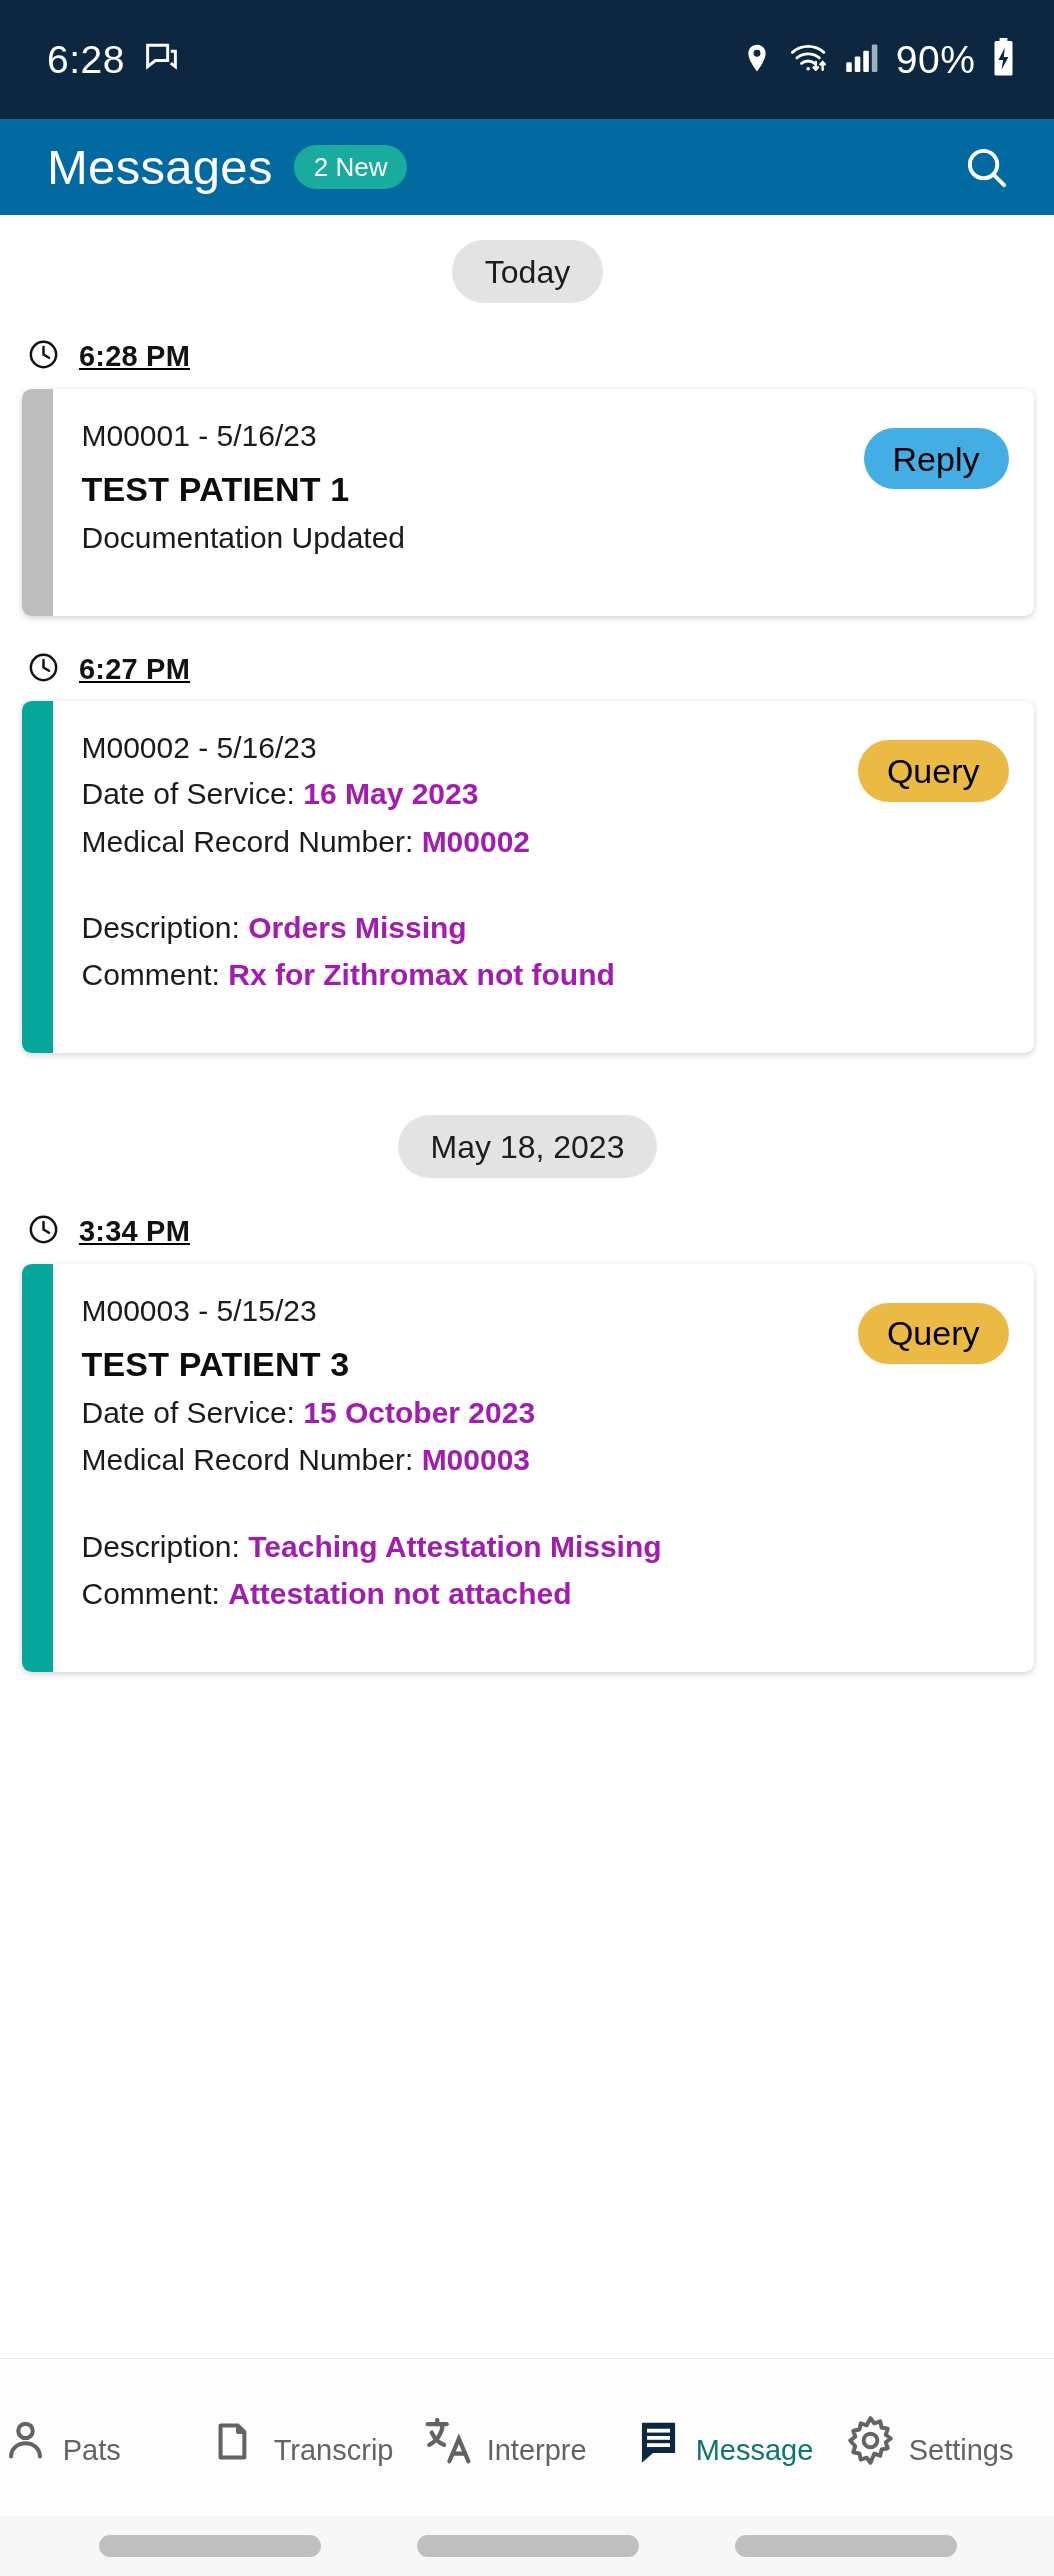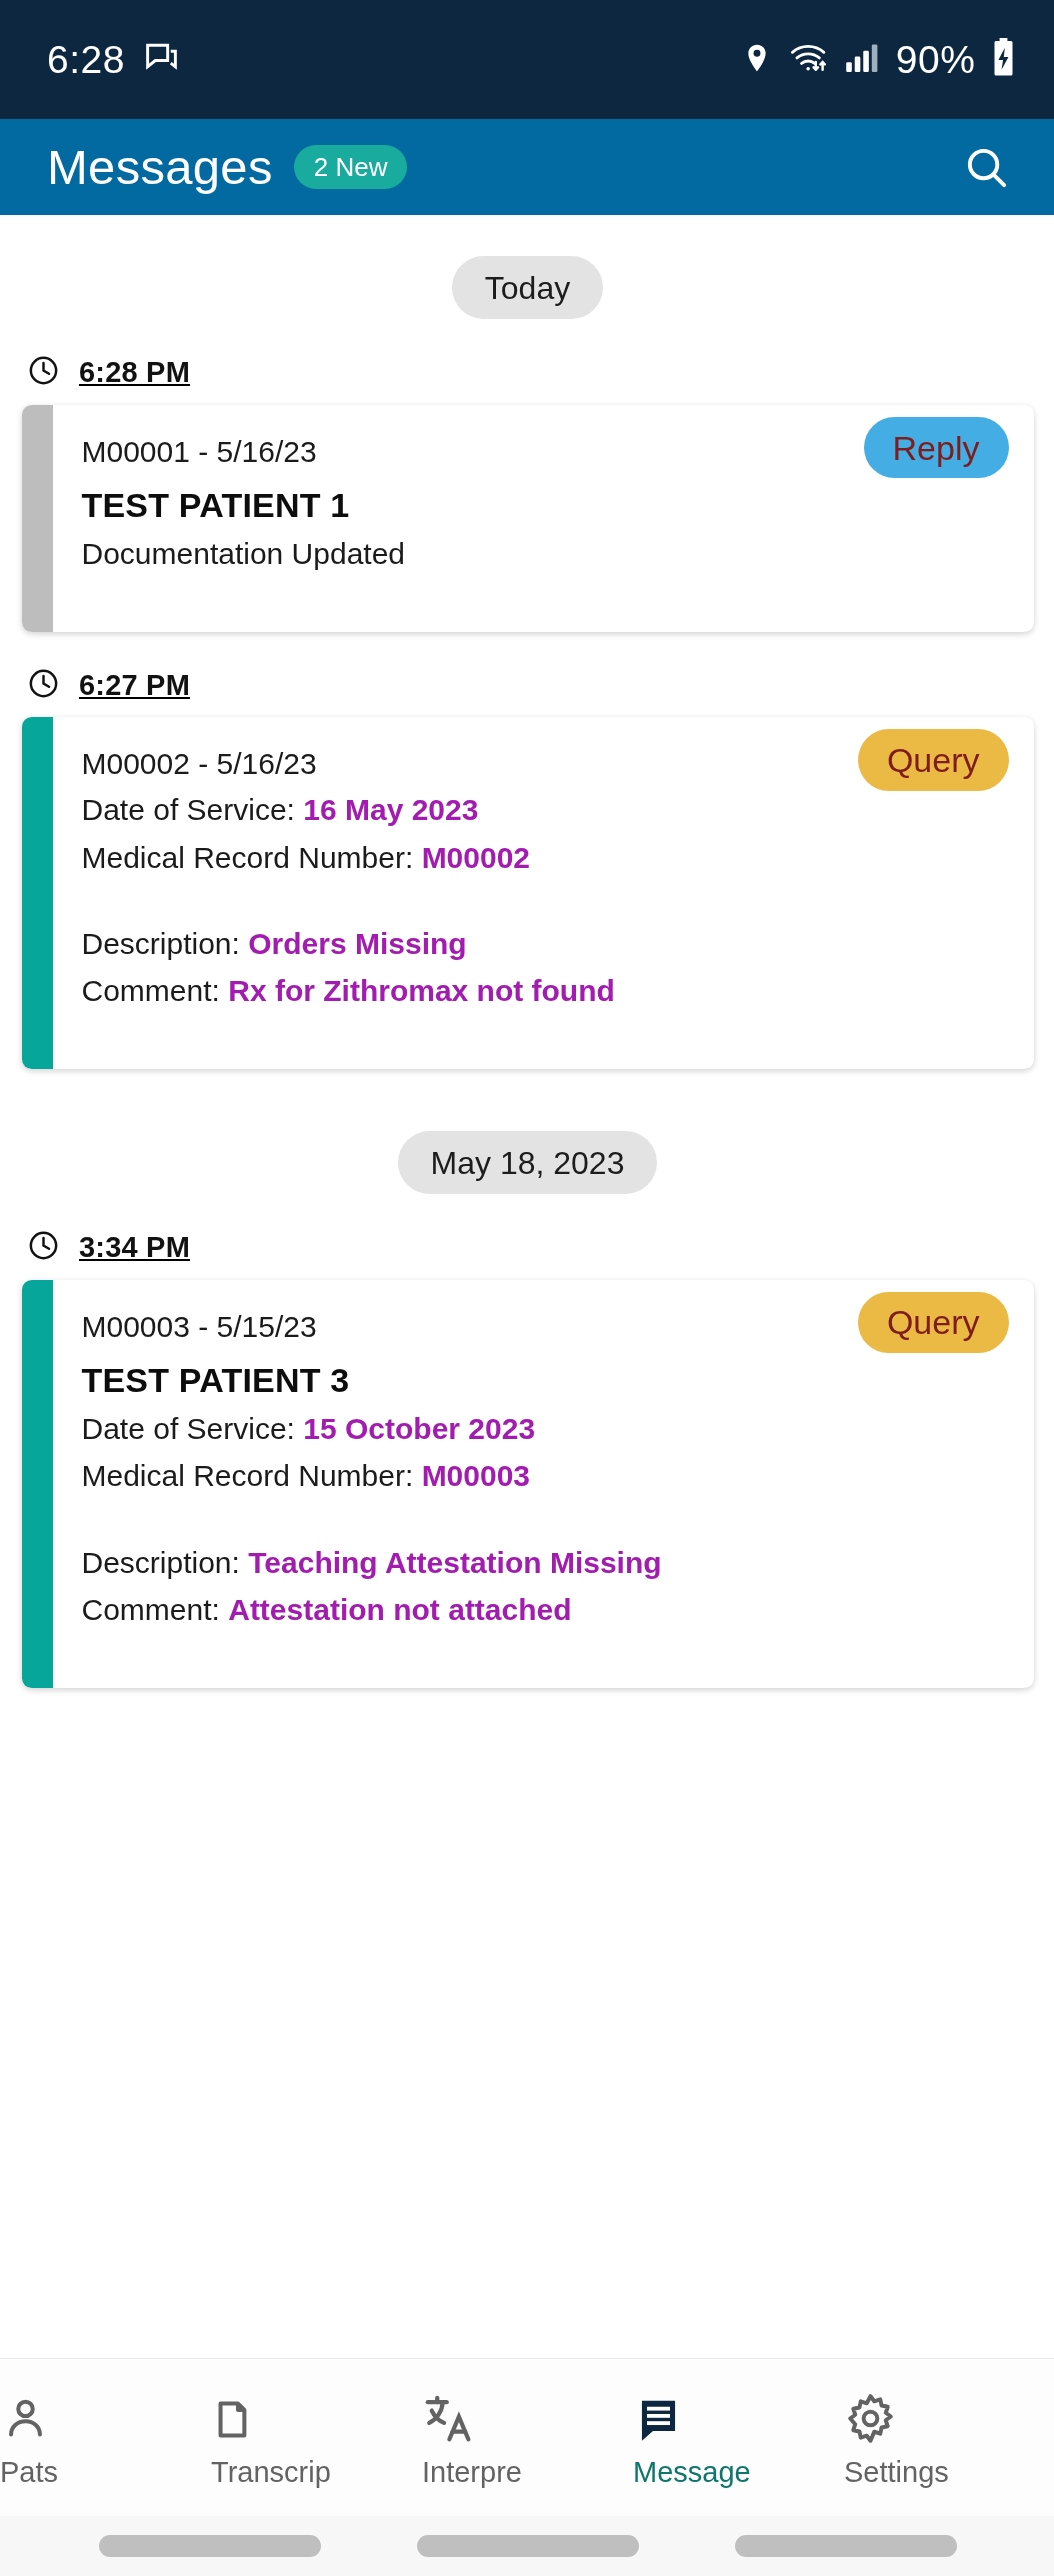--- a/index.html
+++ b/index.html
@@ -55,21 +55,21 @@
   .search-btn {
     width:59px; height:59px;
     display:flex; align-items:center; justify-content:center;
   }
 
   
   .content {
     flex:1 1 auto;
     background:#ffffff;
     overflow:hidden;
-    padding-top:41px;
+    padding-top:25px;
   }
   .date-pill-row { display:flex; justify-content:center; }
   .date-pill {
     background:#e3e3e3;
     color:#1d1d1d;
     font-size:32px;
     padding:15.6px 33px;
     border-radius:39px;
     line-height:1;
   }
@@ -108,42 +108,42 @@
   }
   .card-sub {
     font-size:30px; color:#1b1b1b; margin-top:7.8px; line-height:1.32;
   }
   .card-sub b { font-weight:700; color:#a21caf; }
   .card-gap { height:39px; }
   .card-pad-bottom { height:29px; }
 
   .chip {
     position:absolute;
-    top:12px; right:25px;
-    color:#7f1d1d;
+    top:39px; right:25px;
+    color:#000000;
     font-size:34px;
     padding:11.7px 29px;
     border-radius:37px;
     line-height:1.12;
     white-space:nowrap;
   }
   .chip.reply { background:#43ade4; }
   .chip.query { background:#ebba45; }
 
   
   .bottomnav {
     flex:0 0 auto;
     height:158px;
     background:#fdfdfd;
     border-top:1px solid #eceaea;
     display:flex; align-items:center;
   }
   .navitem {
     flex:1 1 0;
-    display:flex; flex-direction:column; align-items:flex-start; gap:11.7px;
+    display:flex; flex-direction:row; align-items:flex-end; gap:11.7px;
     overflow:hidden;
   }
   .navlabel {
     font-size:29px; color:#636363; white-space:nowrap;
     max-width:172px; overflow:hidden; text-overflow:clip;
   }
   .navitem.active .navlabel { color:#0f766e; }
   .navicon { height:59px; display:flex; align-items:flex-end; }
 
   .homebar {

